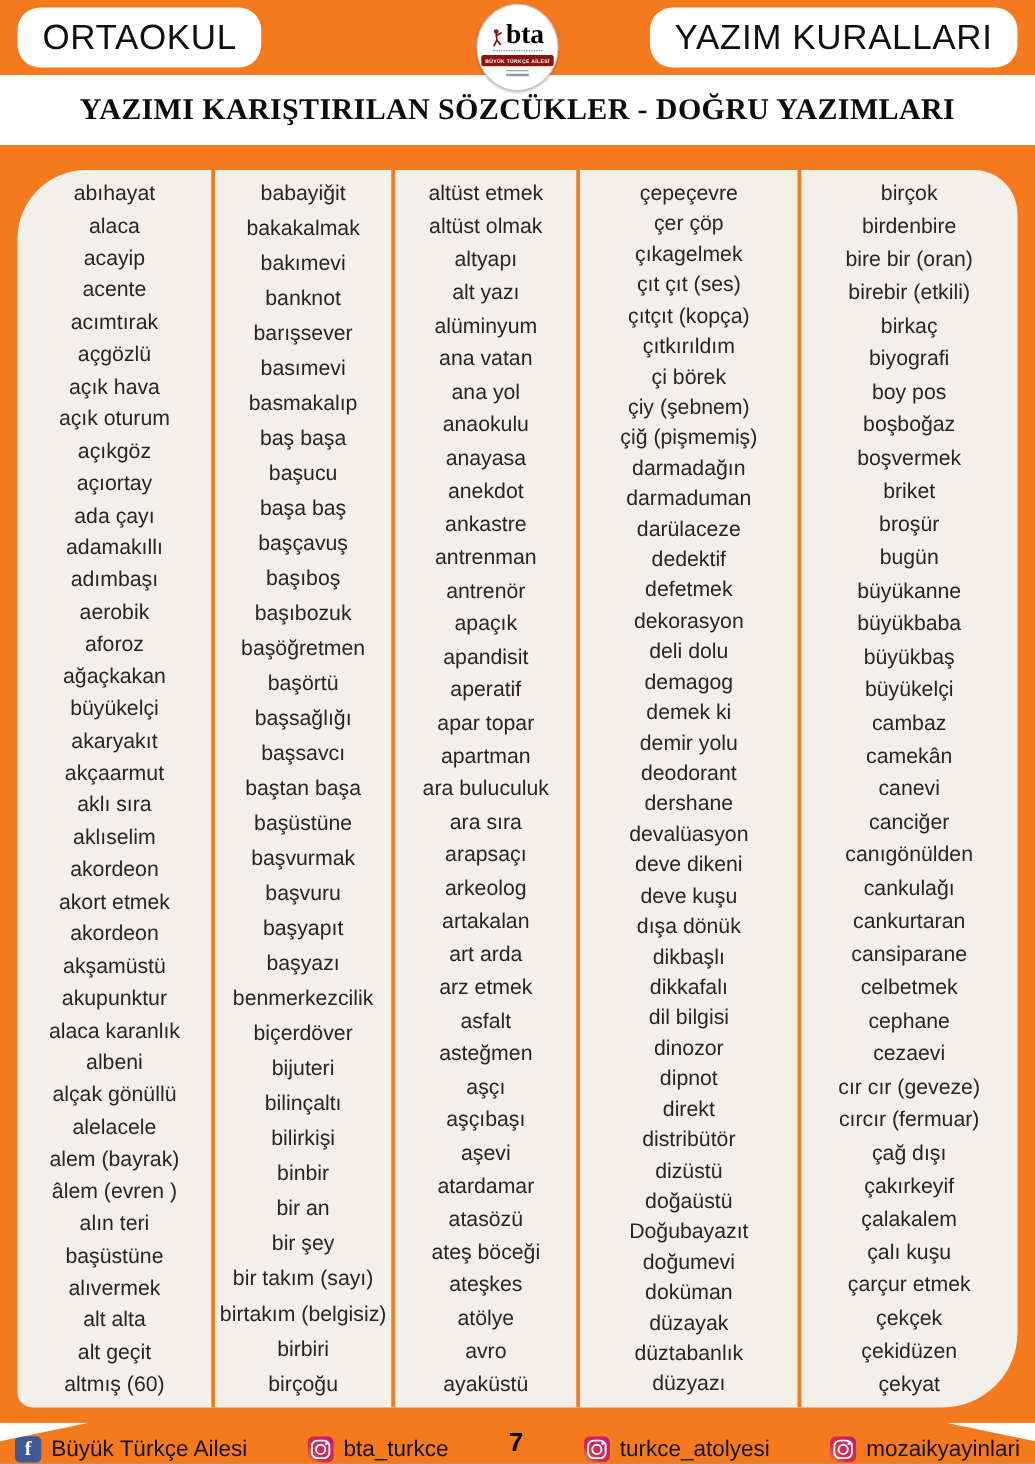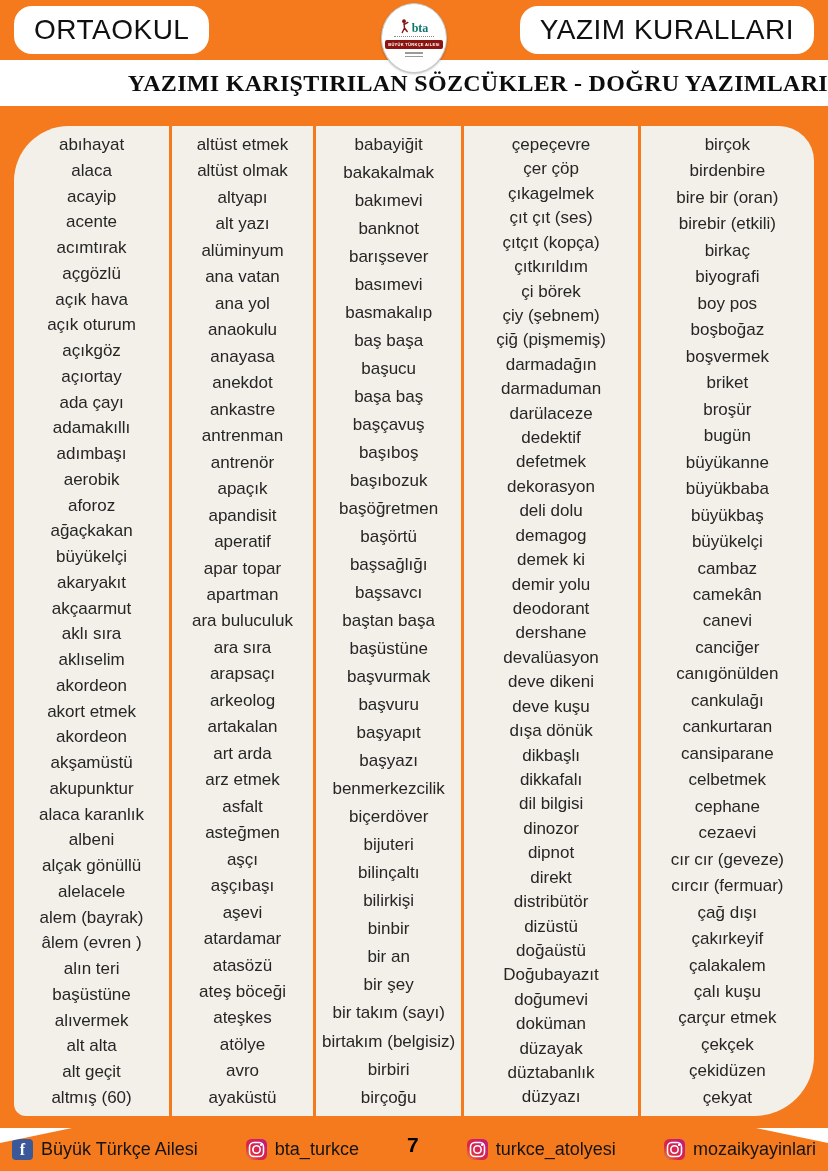--- a/index.html
+++ b/index.html
@@ -12,28 +12,28 @@
   body{margin:0;background:#888}
   .page{position:relative;width:828px;height:1171px;background:var(--orange);overflow:hidden;
         font-family:"Liberation Sans","DejaVu Sans",sans-serif;margin:0 auto}
   
   .header{height:60px;position:relative;display:flex;align-items:center;justify-content:space-between;padding:0 14px}
   .pill{background:#fff;border-radius:18px;padding:8px 20px;font-size:28px;color:#101010;letter-spacing:.5px;white-space:nowrap}
   .logo{position:absolute;left:50%;top:3px;transform:translateX(-50%);width:66px;height:70px;background:#fff;
         border-radius:50%;border:1px solid #c8c8c8;z-index:5;display:flex;flex-direction:column;align-items:center;
         justify-content:center;gap:1px;box-shadow:0 1px 2px rgba(0,0,0,.25)}
   .logo-row{display:flex;align-items:flex-end;gap:1px}
-  .logo-bta{font-family:"Liberation Serif","DejaVu Serif",serif;font-weight:700;font-size:12px;color:#0f766e;line-height:1}
+  .logo-bta{font-family:"Liberation Serif","DejaVu Serif",serif;font-weight:700;font-size:22px;color:#000000;line-height:1}
   .logo-dots{width:40px;border-top:1px dotted #8a8a8a;margin:1px 0 2px}
   .logo-banner{background:#8C1410;color:#fff;font-size:4px;font-weight:700;padding:2px 3px;border-radius:2px;
                white-space:nowrap;letter-spacing:.3px}
   .logo-lines{display:flex;flex-direction:column;gap:2px;margin-top:2px}
   .logo-line{width:18px;height:1.5px;background:#9a9a9a}
   
-  .title-band{height:46px;background:#fff;display:flex;align-items:center;justify-content:flex-end}
+  .title-band{height:56px;background:#fff;display:flex;align-items:center;justify-content:center}
   .page-title{font-family:"Liberation Serif","DejaVu Serif",serif;font-weight:700;font-size:24px;color:#0d0d0d;letter-spacing:.3px}
   
   .panel-wrap{height:1022px;padding:20px 14px 12px}
   .columns-panel{display:flex;height:100%;background:var(--panel-bg);border-radius:55px 35px 60px 12px;overflow:hidden}
   .word-col{display:flex;flex-direction:column;justify-content:space-between;align-items:center;text-align:left;
             padding:9px 2px;min-width:0}
   .word-col+.word-col{border-left:3px solid var(--orange)}
   .word-col:nth-child(1){flex:158 0 0}
   .word-col:nth-child(2){flex:143 0 0}
   .word-col:nth-child(3){flex:148 0 0}
@@ -118,20 +118,57 @@
           <div class="word">alem (bayrak)</div>
           <div class="word">âlem (evren )</div>
           <div class="word">alın teri</div>
           <div class="word">başüstüne</div>
           <div class="word">alıvermek</div>
           <div class="word">alt alta</div>
           <div class="word">alt geçit</div>
           <div class="word">altmış (60)</div>
         </div>
         <div class="word-col">
+          <div class="word">babayiğit</div>
+          <div class="word">bakakalmak</div>
+          <div class="word">bakımevi</div>
+          <div class="word">banknot</div>
+          <div class="word">barışsever</div>
+          <div class="word">basımevi</div>
+          <div class="word">basmakalıp</div>
+          <div class="word">baş başa</div>
+          <div class="word">başucu</div>
+          <div class="word">başa baş</div>
+          <div class="word">başçavuş</div>
+          <div class="word">başıboş</div>
+          <div class="word">başıbozuk</div>
+          <div class="word">başöğretmen</div>
+          <div class="word">başörtü</div>
+          <div class="word">başsağlığı</div>
+          <div class="word">başsavcı</div>
+          <div class="word">baştan başa</div>
+          <div class="word">başüstüne</div>
+          <div class="word">başvurmak</div>
+          <div class="word">başvuru</div>
+          <div class="word">başyapıt</div>
+          <div class="word">başyazı</div>
+          <div class="word">benmerkezcilik</div>
+          <div class="word">biçerdöver</div>
+          <div class="word">bijuteri</div>
+          <div class="word">bilinçaltı</div>
+          <div class="word">bilirkişi</div>
+          <div class="word">binbir</div>
+          <div class="word">bir an</div>
+          <div class="word">bir şey</div>
+          <div class="word">bir takım (sayı)</div>
+          <div class="word">birtakım (belgisiz)</div>
+          <div class="word">birbiri</div>
+          <div class="word">birçoğu</div>
+        </div>
+        <div class="word-col">
           <div class="word">altüst etmek</div>
           <div class="word">altüst olmak</div>
           <div class="word">altyapı</div>
           <div class="word">alt yazı</div>
           <div class="word">alüminyum</div>
           <div class="word">ana vatan</div>
           <div class="word">ana yol</div>
           <div class="word">anaokulu</div>
           <div class="word">anayasa</div>
           <div class="word">anekdot</div>
@@ -155,57 +192,20 @@
           <div class="word">aşçı</div>
           <div class="word">aşçıbaşı</div>
           <div class="word">aşevi</div>
           <div class="word">atardamar</div>
           <div class="word">atasözü</div>
           <div class="word">ateş böceği</div>
           <div class="word">ateşkes</div>
           <div class="word">atölye</div>
           <div class="word">avro</div>
           <div class="word">ayaküstü</div>
-        </div>
-        <div class="word-col">
-          <div class="word">babayiğit</div>
-          <div class="word">bakakalmak</div>
-          <div class="word">bakımevi</div>
-          <div class="word">banknot</div>
-          <div class="word">barışsever</div>
-          <div class="word">basımevi</div>
-          <div class="word">basmakalıp</div>
-          <div class="word">baş başa</div>
-          <div class="word">başucu</div>
-          <div class="word">başa baş</div>
-          <div class="word">başçavuş</div>
-          <div class="word">başıboş</div>
-          <div class="word">başıbozuk</div>
-          <div class="word">başöğretmen</div>
-          <div class="word">başörtü</div>
-          <div class="word">başsağlığı</div>
-          <div class="word">başsavcı</div>
-          <div class="word">baştan başa</div>
-          <div class="word">başüstüne</div>
-          <div class="word">başvurmak</div>
-          <div class="word">başvuru</div>
-          <div class="word">başyapıt</div>
-          <div class="word">başyazı</div>
-          <div class="word">benmerkezcilik</div>
-          <div class="word">biçerdöver</div>
-          <div class="word">bijuteri</div>
-          <div class="word">bilinçaltı</div>
-          <div class="word">bilirkişi</div>
-          <div class="word">binbir</div>
-          <div class="word">bir an</div>
-          <div class="word">bir şey</div>
-          <div class="word">bir takım (sayı)</div>
-          <div class="word">birtakım (belgisiz)</div>
-          <div class="word">birbiri</div>
-          <div class="word">birçoğu</div>
         </div>
         <div class="word-col">
           <div class="word">çepeçevre</div>
           <div class="word">çer çöp</div>
           <div class="word">çıkagelmek</div>
           <div class="word">çıt çıt (ses)</div>
           <div class="word">çıtçıt (kopça)</div>
           <div class="word">çıtkırıldım</div>
           <div class="word">çi börek</div>
           <div class="word">çiy (şebnem)</div>

